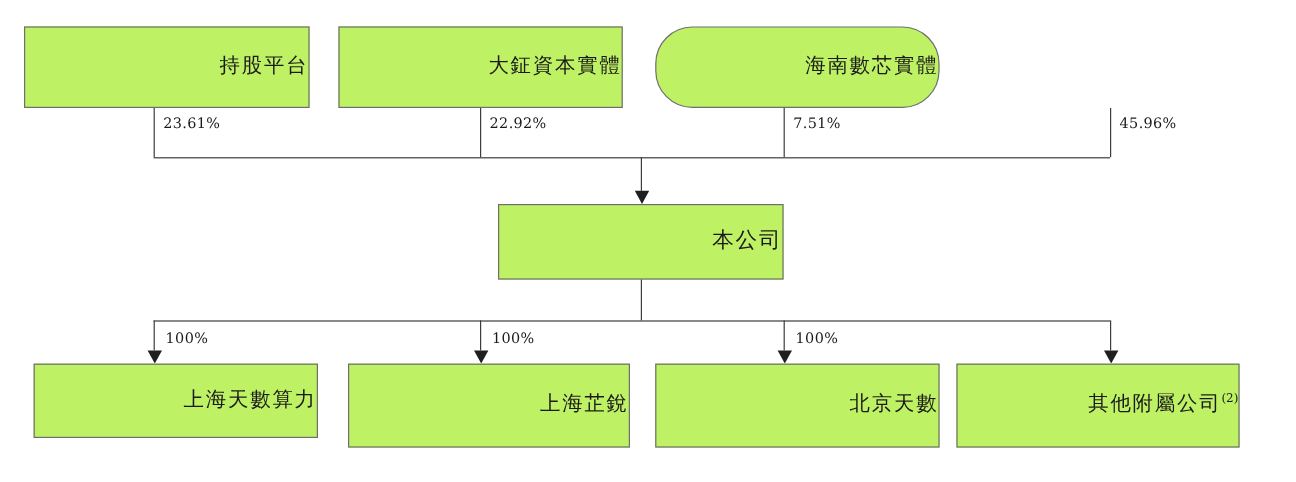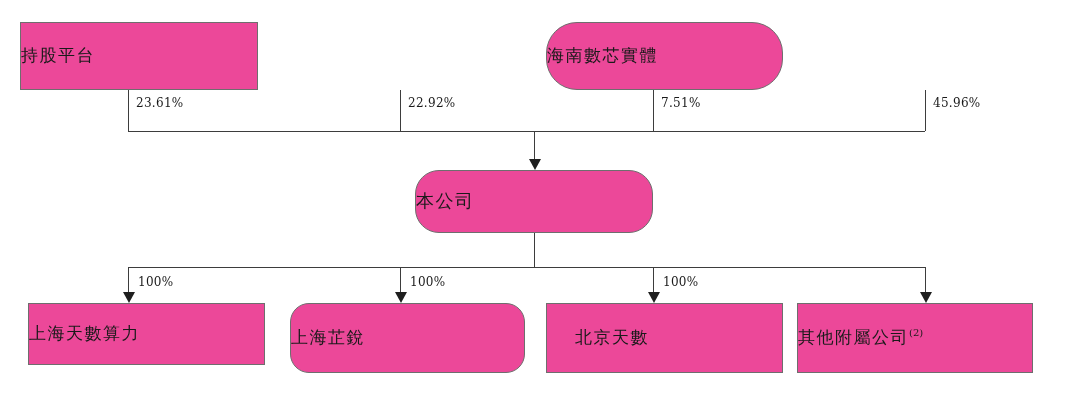--- a/index.html
+++ b/index.html
@@ -16,24 +16,24 @@
     width: 1080px;
     height: 402px;
     background: #ffffff;
     overflow: hidden;
   }
   
   .node-box {
     position: absolute;
     box-sizing: border-box;
     border: 1.5px solid #6e6e6e;
-    background: #ec4899;
+    background: #bef264;
     display: flex;
     align-items: center;
-    justify-content: flex-start;
+    justify-content: flex-end;
     text-align: center;
     color: #1a1a1a;
     font-size: 17px;
     line-height: 1.25;
     letter-spacing: 1.5px;
     white-space: nowrap;
   }
   .node-box .node-label {
     display: inline-block;
   }
@@ -73,20 +73,23 @@
 </style>
 </head>
 <body>
 
 <div id="chart-root">
 
   <div class="node-box" style="left:20px; top:22px; width:238px; height:68px;">
     <span class="node-label"><span>持股平台</span><sup></sup></span>
   </div>
 
+  <div class="node-box" style="left:282px; top:22px; width:237px; height:68px;">
+    <span class="node-label"><span>大鉦資本實體</span><sup></sup></span>
+  </div>
 
   <div class="node-box" style="left:546px; top:22px; width:237px; height:68px;border-radius:31px;">
     <span class="node-label"><span>海南數芯實體</span><sup></sup></span>
   </div>
 
 
   <div class="v-line" style="left:128px; top:90px; height:41px;"></div>
   <div class="v-line" style="left:400px; top:90px; height:41px;"></div>
   <div class="v-line" style="left:653px; top:90px; height:41px;"></div>
   <div class="v-line" style="left:925px; top:90px; height:41px;"></div>
@@ -94,21 +97,21 @@
   <div class="pct-label" style="left:136px; top:96px;">23.61%</div>
   <div class="pct-label" style="left:408px; top:96px;">22.92%</div>
   <div class="pct-label" style="left:661px; top:96px;">7.51%</div>
   <div class="pct-label" style="left:933px; top:96px;">45.96%</div>
 
   <div class="h-line" style="left:128px; top:131px; width:797px;"></div>
 
   <div class="v-line" style="left:534px; top:131px; height:28px;"></div>
   <div class="arrow-head" style="left:529px; top:159px;"></div>
 
-  <div class="node-box" style="left:415px; top:170px; width:238px; height:63px; font-size:18px;border-radius:24px;">
+  <div class="node-box" style="left:415px; top:170px; width:238px; height:63px; font-size:18px;">
     <span class="node-label"><span>本公司</span><sup></sup></span>
   </div>
 
   <div class="v-line" style="left:534px; top:233px; height:34px;"></div>
 
   <div class="h-line" style="left:128px; top:267px; width:797px;"></div>
 
   <div class="v-line" style="left:128px; top:267px; height:25px;"></div>
   <div class="arrow-head" style="left:123px; top:292px;"></div>
 
@@ -123,21 +126,21 @@
 
   <div class="pct-label" style="left:138px; top:275px;">100%</div>
   <div class="pct-label" style="left:410px; top:275px;">100%</div>
   <div class="pct-label" style="left:663px; top:275px;">100%</div>
   <div class="pct-label" style="left:935px; top:275px;"></div>
 
   <div class="node-box" style="left:28px; top:303px; width:237px; height:62px;">
     <span class="node-label"><span>上海天數算力</span><sup></sup></span>
   </div>
 
-  <div class="node-box" style="left:290px; top:303px; width:235px; height:70px;border-radius:19px;">
+  <div class="node-box" style="left:290px; top:303px; width:235px; height:70px;">
     <span class="node-label"><span>上海芷銳</span><sup></sup></span>
   </div>
 
   <div class="node-box" style="left:546px; top:303px; width:237px; height:70px;padding-left:28px;">
     <span class="node-label"><span>北京天數</span><sup></sup></span>
   </div>
 
   <div class="node-box" style="left:797px; top:303px; width:236px; height:70px;">
     <span class="node-label"><span>其他附屬公司</span><sup>(2)</sup></span>
   </div>

